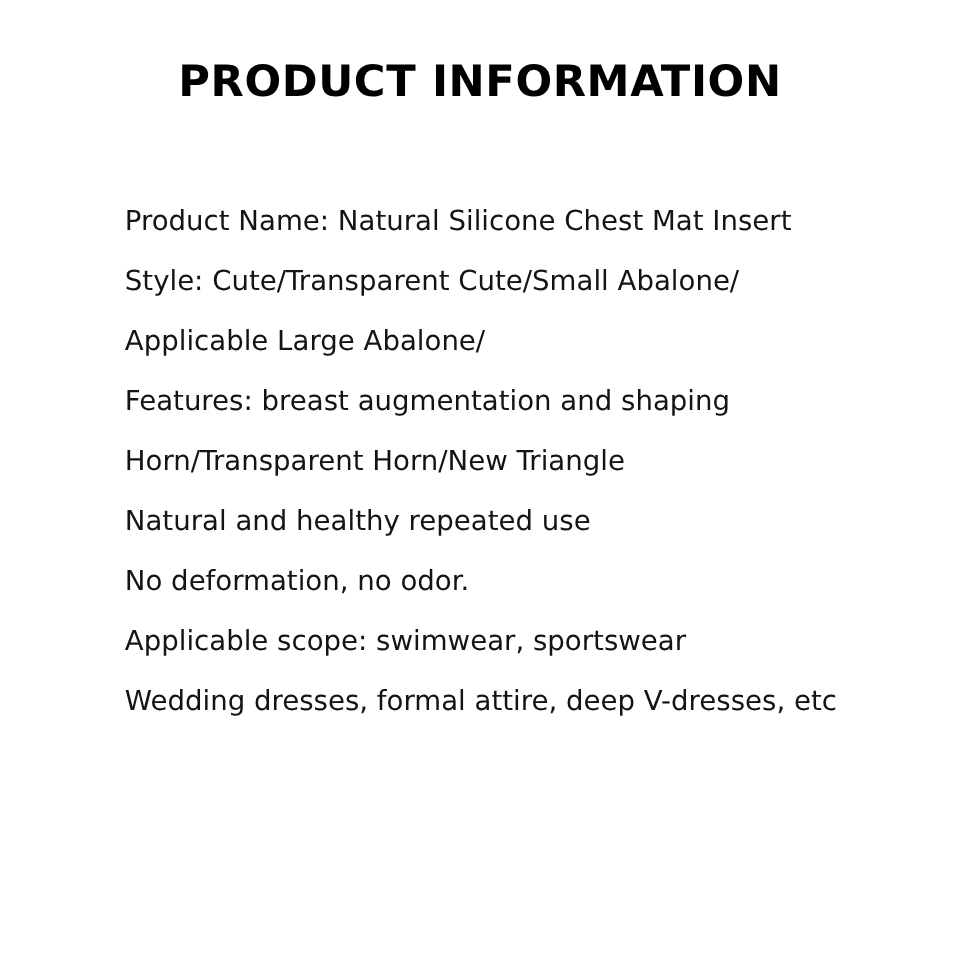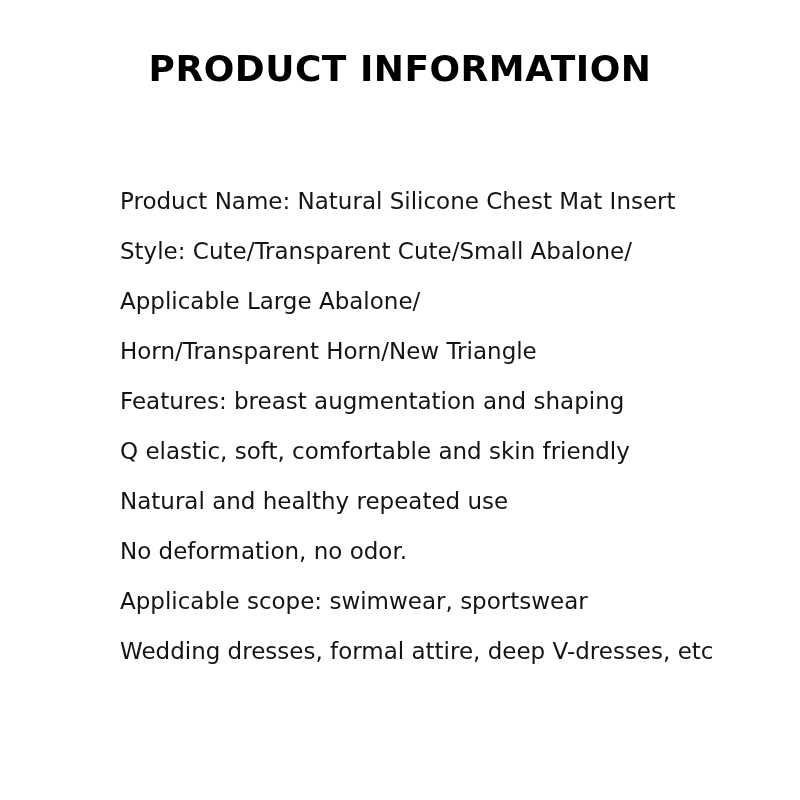--- a/index.html
+++ b/index.html
@@ -30,21 +30,21 @@
     font-weight: bold;
     letter-spacing: 0.5px;
     color: #000000;
     font-family: "DejaVu Sans", sans-serif;
   }
   .spec-list {
     position: absolute;
     top: 160px;
     left: 104px;
     width: 640px;
-    margin: 16px;
+    margin: 0;
     padding: 0;
     list-style: none;
   }
   .spec-line {
     font-size: 23px;
     line-height: 50px;
     color: #141414;
     white-space: nowrap;
     font-family: "DejaVu Sans", sans-serif;
   }
@@ -53,22 +53,21 @@
 <body>
 
 <div class="page">
 
   <div class="title">PRODUCT INFORMATION</div>
 
   <ul class="spec-list">
     <li class="spec-line">Product Name: Natural Silicone Chest Mat Insert</li>
     <li class="spec-line">Style: Cute/Transparent Cute/Small Abalone/</li>
     <li class="spec-line">Applicable Large Abalone/</li>
+    <li class="spec-line">Features: breast augmentation and shaping</li>
     <li class="spec-line">Horn/Transparent Horn/New Triangle</li>
-    <li class="spec-line">Features: breast augmentation and shaping</li>
-    <li class="spec-line">Q elastic, soft, comfortable and skin friendly</li>
     <li class="spec-line">Natural and healthy repeated use</li>
     <li class="spec-line">No deformation, no odor.</li>
     <li class="spec-line">Applicable scope: swimwear, sportswear</li>
     <li class="spec-line">Wedding dresses, formal attire, deep V-dresses, etc</li>
   </ul>
 
 </div>
 
 </body></html>

